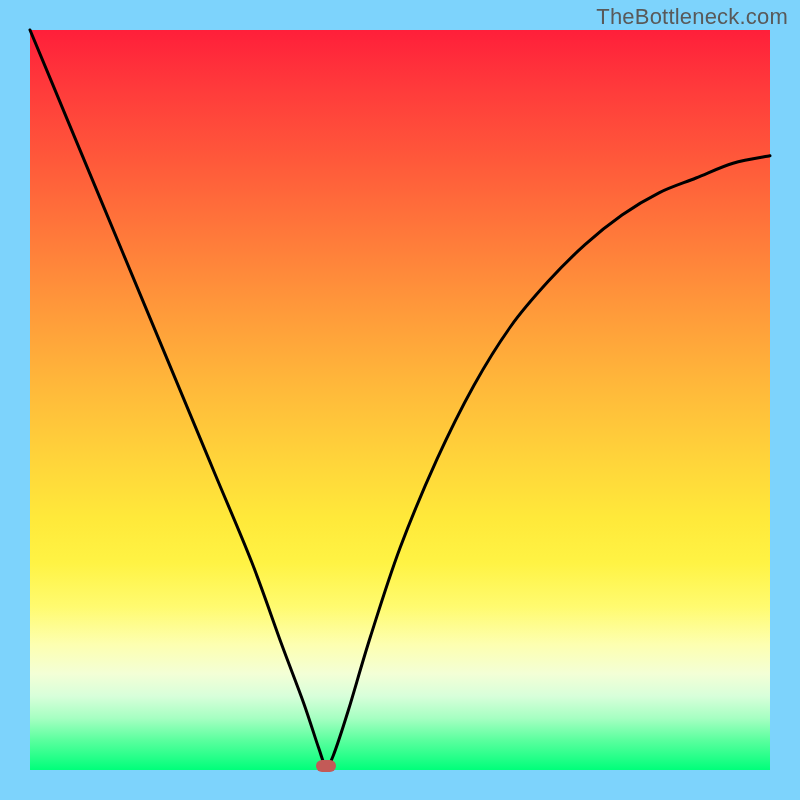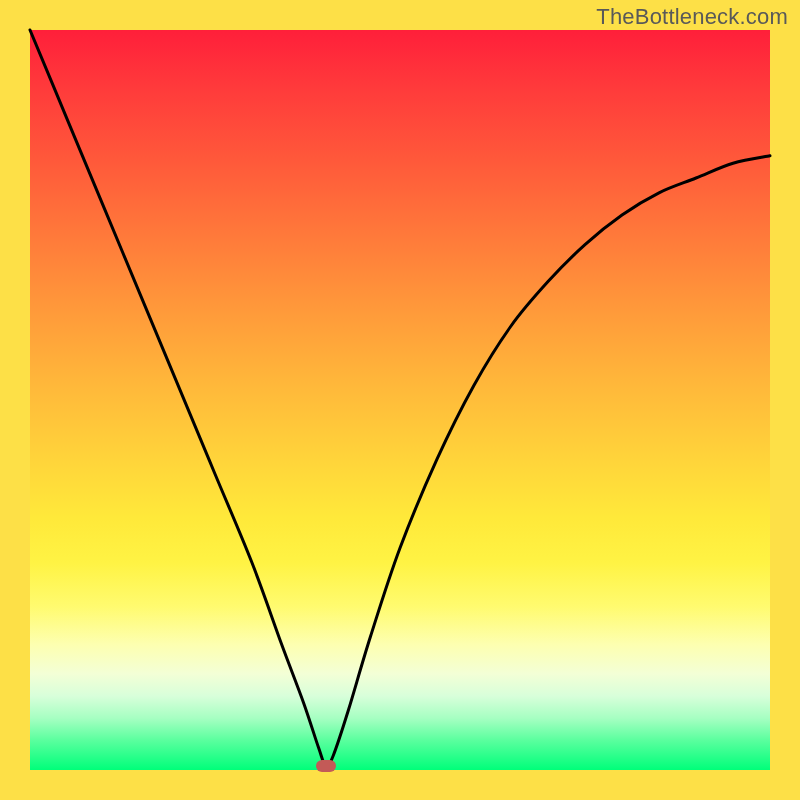--- a/index.html
+++ b/index.html
@@ -10,21 +10,21 @@
     background: #000;
     overflow: hidden;
     font-family: Arial, Helvetica, sans-serif;
   }
   .frame {
     position: absolute;
     top: 0;
     left: 0;
     width: 800px;
     height: 800px;
-    background: #fde047;
+    background: #7dd3fc;
   }
   .plot-area {
     position: absolute;
     top: 30px;
     left: 30px;
     width: 740px;
     height: 740px;
     
     background: linear-gradient(to bottom,
       #ff1f3a 0%,

